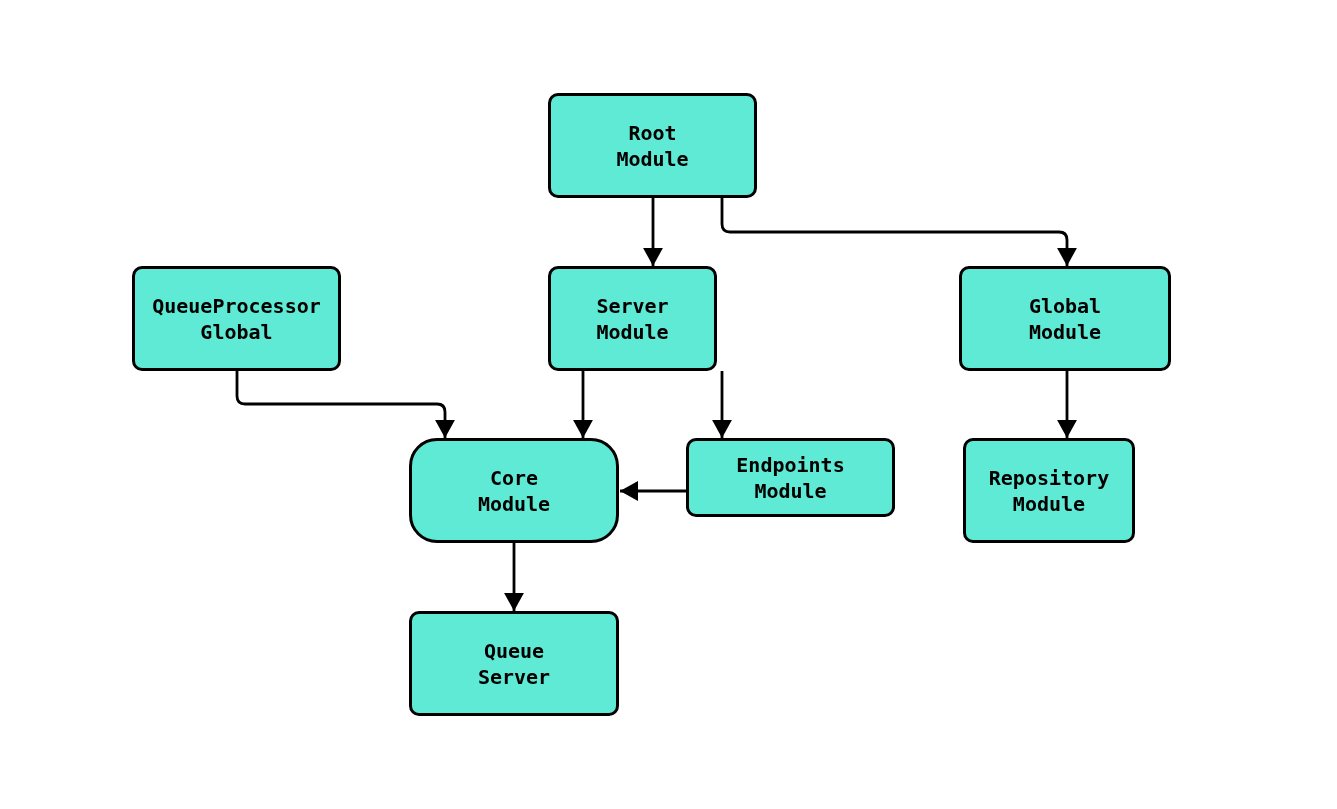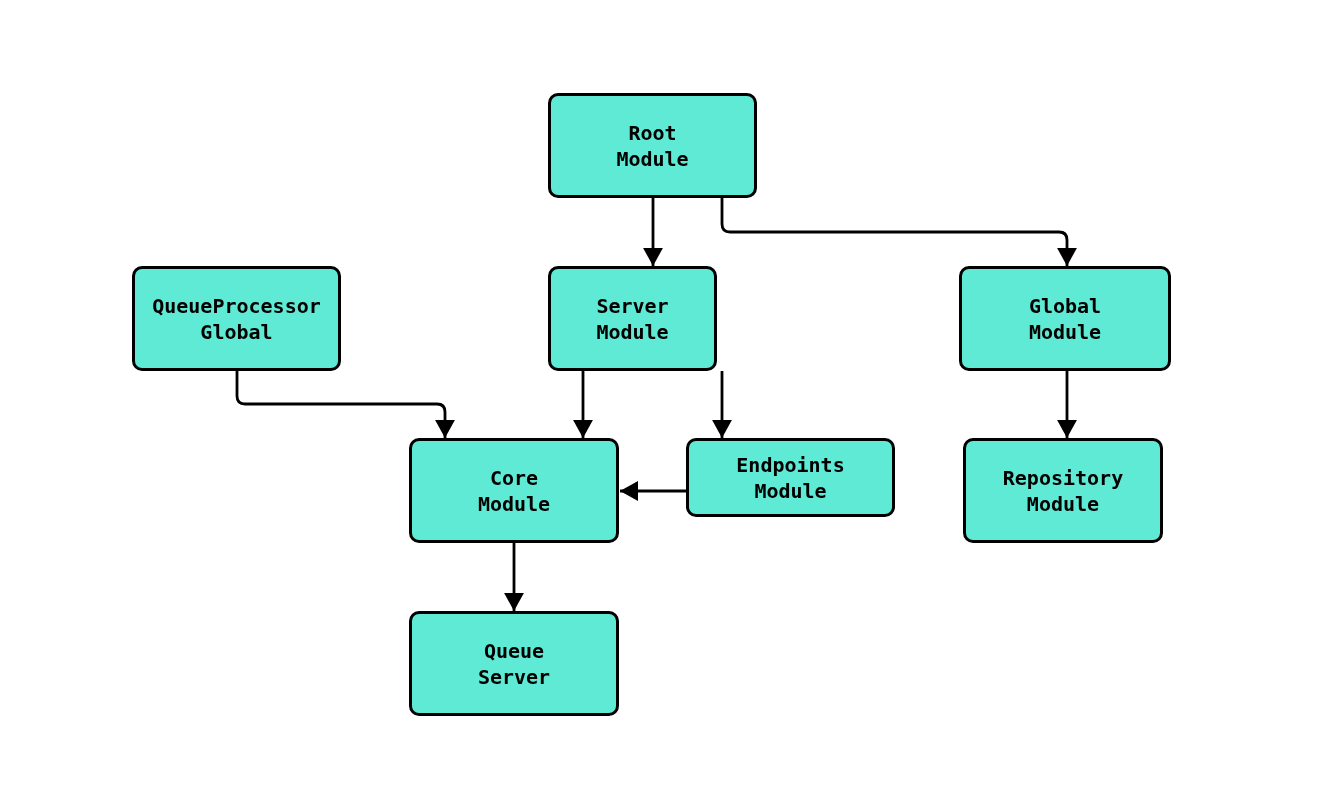--- a/index.html
+++ b/index.html
@@ -83,31 +83,31 @@
   <div class="node" style="left: 548px; top: 266px; width: 169px; height: 105px;">
     <span class="node-label">Server
 Module</span>
   </div>
 
   <div class="node" style="left: 959px; top: 266px; width: 212px; height: 105px;">
     <span class="node-label">Global
 Module</span>
   </div>
 
-  <div class="node" style="left: 409px; top: 438px; width: 210px; height: 105px;">
+  <div class="node" style="left: 409px; top: 438px; width: 210px; height: 105px; border-radius: 28px;">
     <span class="node-label">Core
 Module</span>
   </div>
 
   <div class="node" style="left: 686px; top: 438px; width: 209px; height: 79px;">
     <span class="node-label">Endpoints
 Module</span>
   </div>
 
-  <div class="node" style="left: 963px; top: 438px; width: 200px; height: 105px;">
+  <div class="node" style="left: 963px; top: 438px; width: 172px; height: 105px;">
     <span class="node-label">Repository
 Module</span>
   </div>
 
   <div class="node" style="left: 409px; top: 611px; width: 210px; height: 105px;">
     <span class="node-label">Queue
 Server</span>
   </div>
 
 </div>

